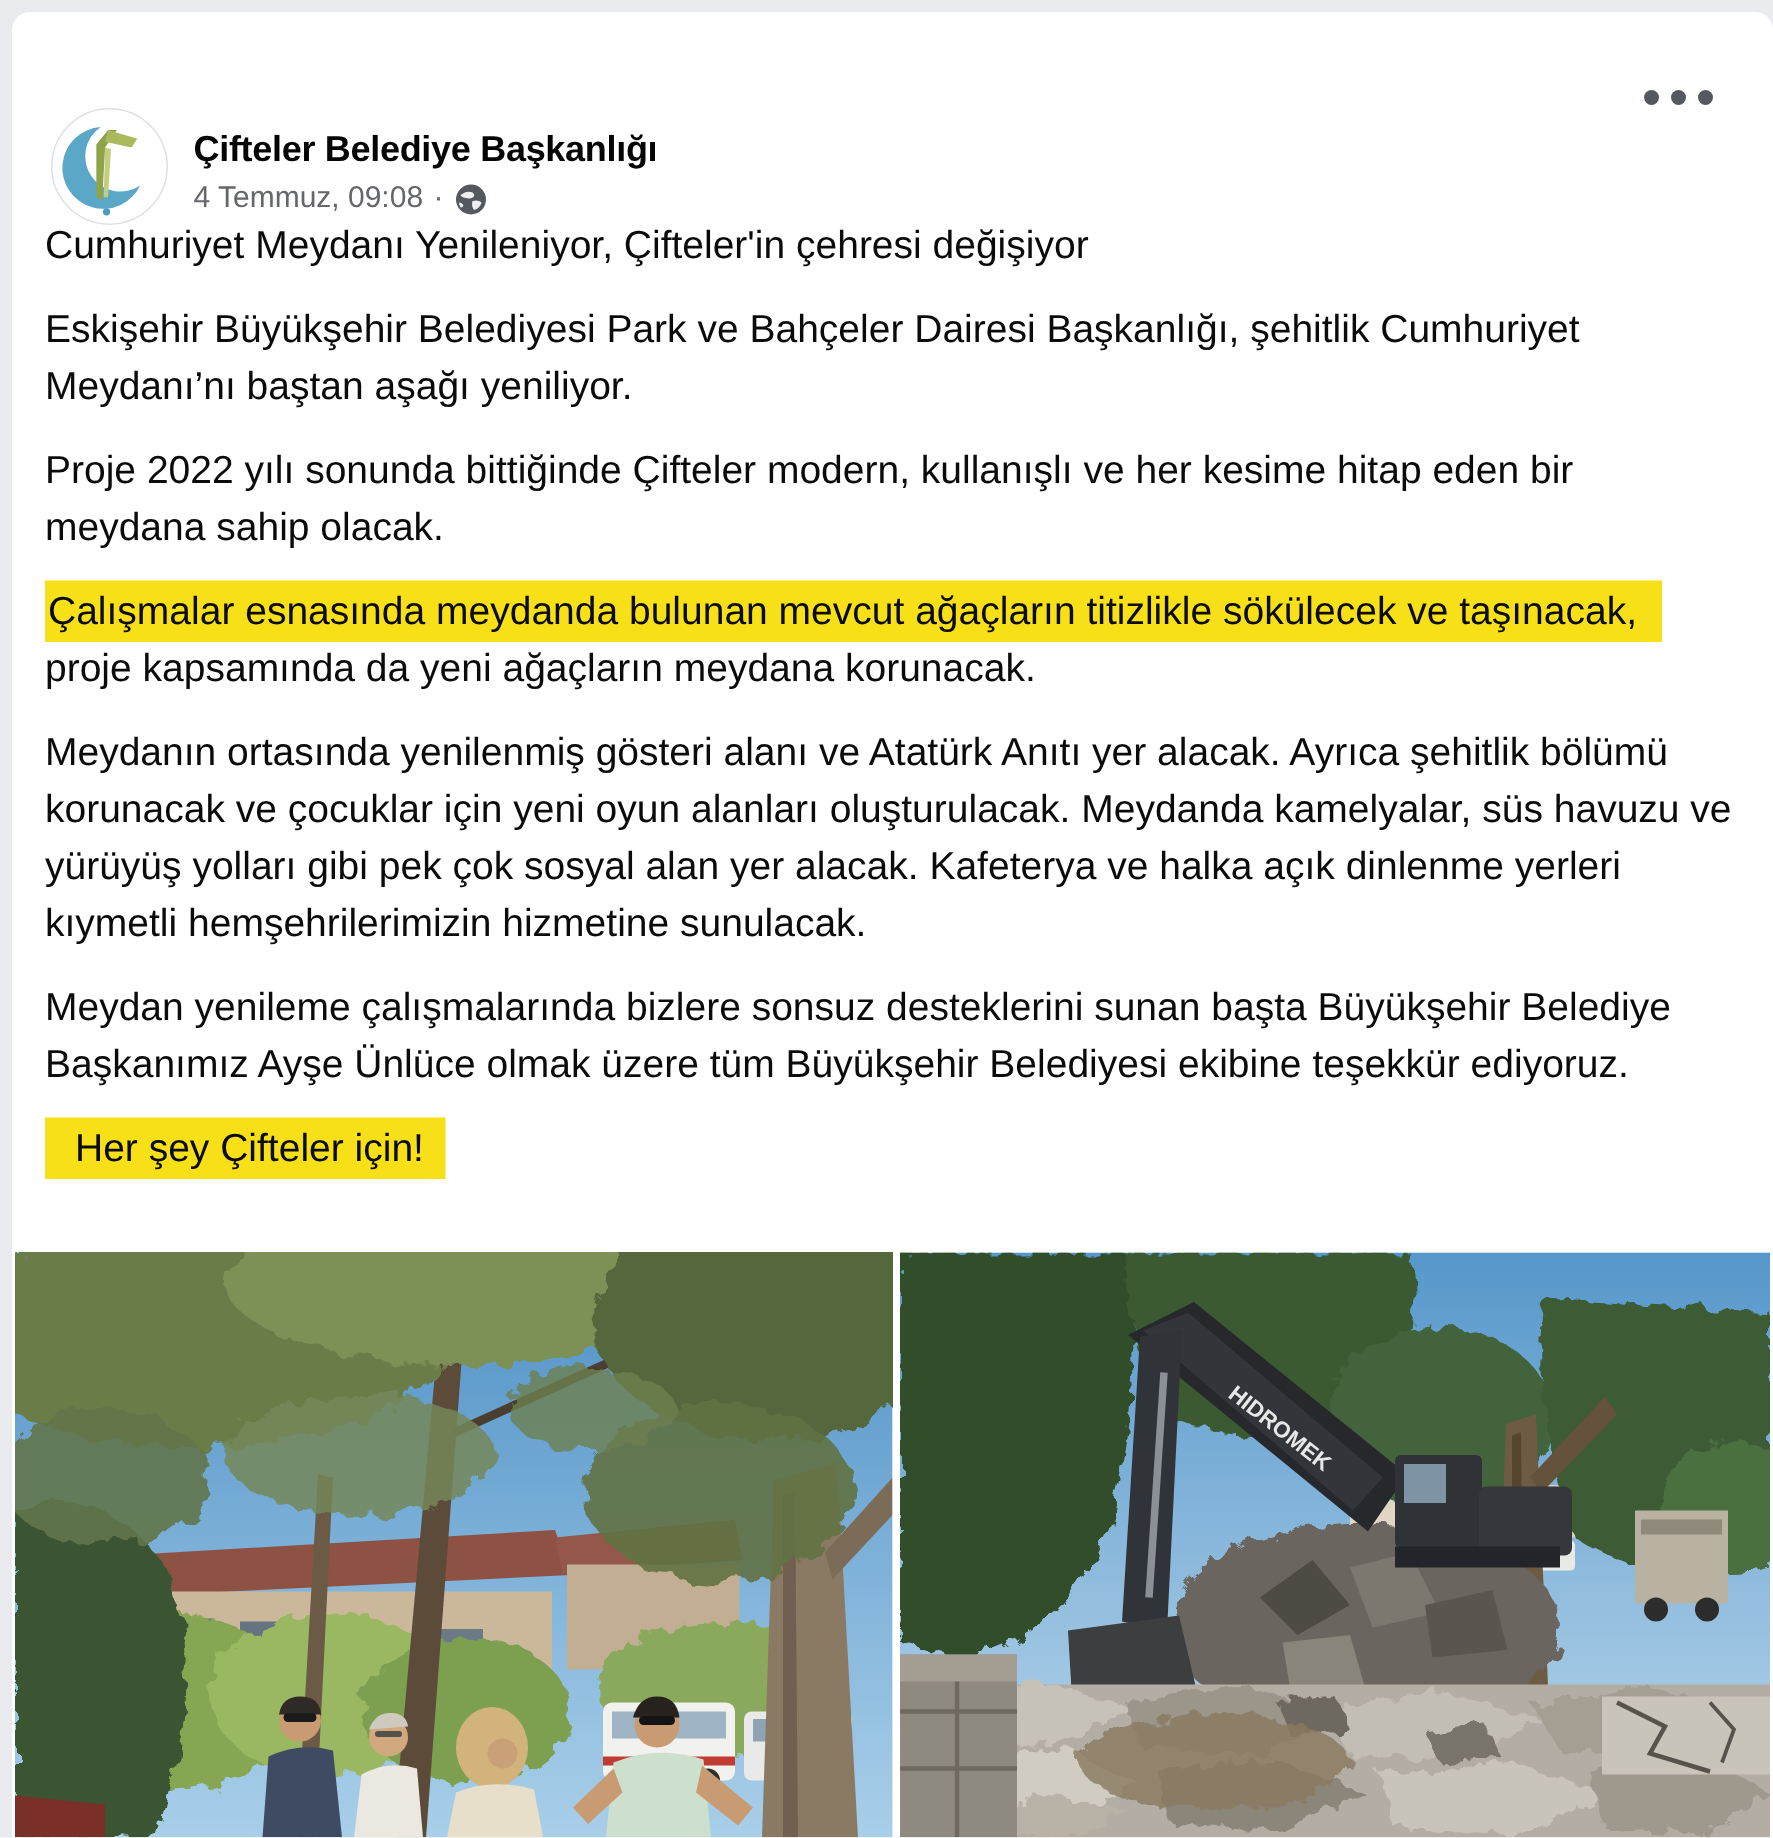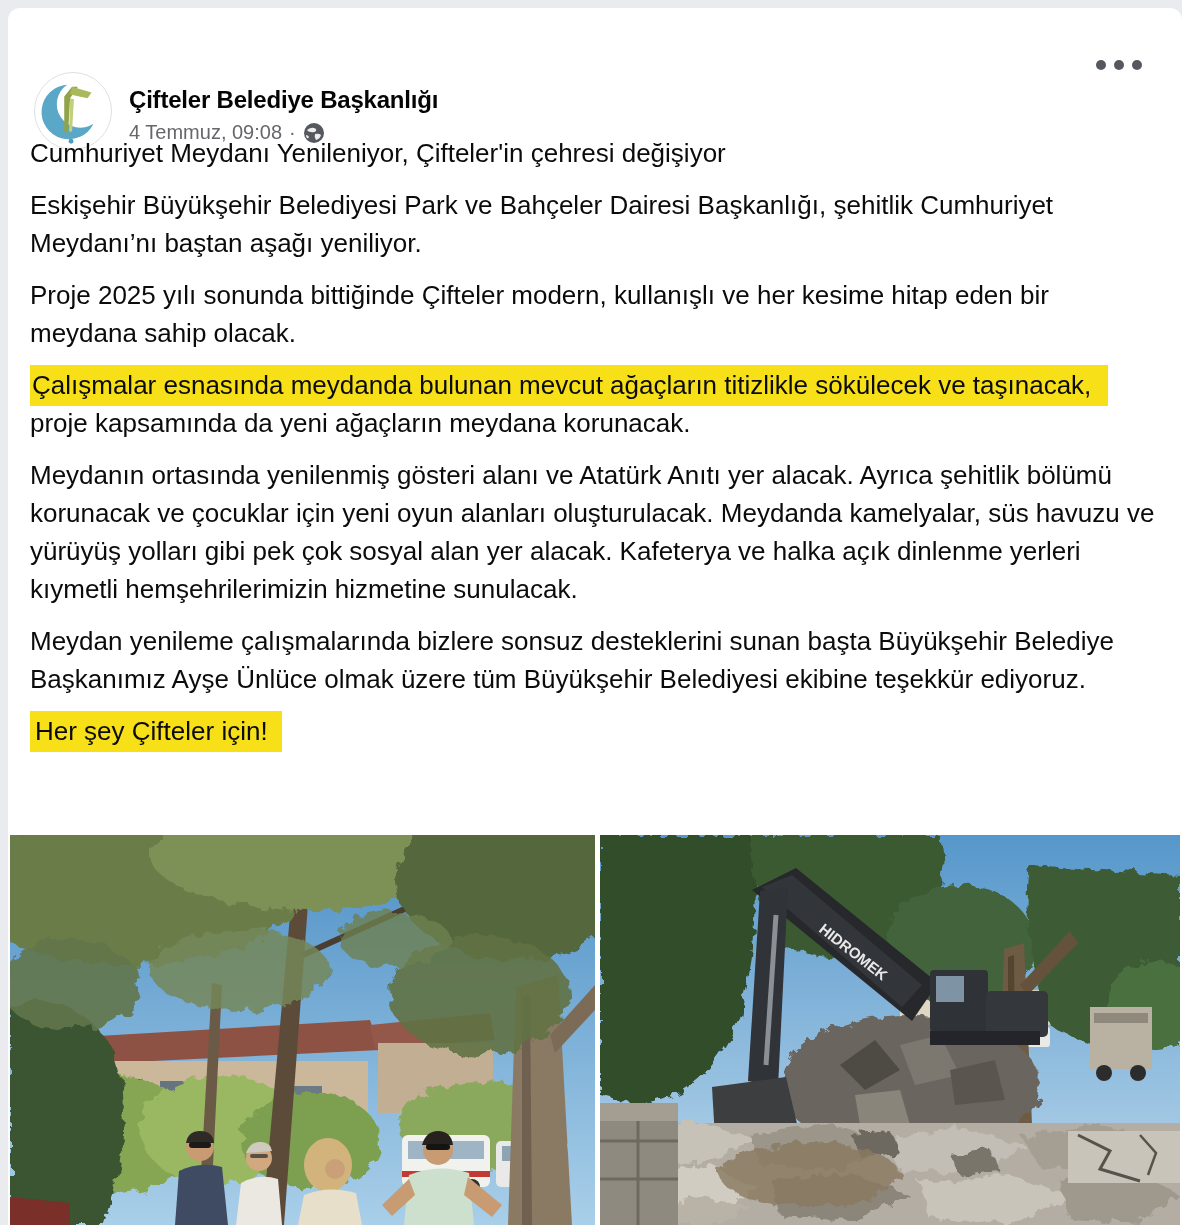--- a/index.html
+++ b/index.html
@@ -16,23 +16,23 @@
   .header-texts { margin-left:17px; padding-top:8px; }
   .page-name { font-size:24px; font-weight:bold; color:#050505; letter-spacing:-0.2px; line-height:1.2; }
   .meta-row { margin-top:7px; display:flex; align-items:center; gap:7px; color:#65676b; font-size:20px; }
   .globe { width:22px; height:22px; display:inline-block; }
   .more-button { position:absolute; right:34px; top:46px; display:flex; gap:8px; cursor:pointer; padding:6px; }
   .more-button .dot { width:10px; height:10px; border-radius:50%; background:#55585e; }
 
   
   .post-body { position:absolute; top:118px; left:22px; width:1128px;
                font-size:26px; line-height:38px; color:#0b0b0b; }
-  .post-body p { margin:8px 0 14px 0; }
+  .post-body p { margin:18px 0 14px 0; }
   .hl { background:#f7e017; padding:5px 17px 6px 2px; }
-  .hl-last { background:#f7e017; padding:5px 14px 6px 5px; }
+  .hl-last { background:#f7e017; padding:5px 14px 6px 20px; }
 
   
   .photos { position:absolute; top:827px; left:2px; width:1170px; height:390px;
             display:flex; gap:5px; background:#fff; }
   .photo { height:390px; overflow:hidden; position:relative; background:#d7d7d2; }
   .photo-left { width:585px; }
   .photo-right { width:580px; }
   .photo svg { display:block; width:100%; height:100%; }
 </style>
 </head>
@@ -72,21 +72,21 @@
     </div>
     <div class="more-button">
       <span class="dot"></span>
       <span class="dot"></span>
       <span class="dot"></span>
     </div>
 
     <div class="post-body">
       <p>Cumhuriyet Meydanı Yenileniyor, Çifteler'in çehresi değişiyor</p>
       <p>Eskişehir Büyükşehir Belediyesi Park ve Bahçeler Dairesi Başkanlığı, şehitlik Cumhuriyet Meydanı’nı baştan aşağı yeniliyor.</p>
-      <p>Proje 2025 yılı sonunda bittiğinde Çifteler modern, kullanışlı ve her kesime hitap eden bir meydana sahip olacak.</p>
+      <p>Proje 2022 yılı sonunda bittiğinde Çifteler modern, kullanışlı ve her kesime hitap eden bir meydana sahip olacak.</p>
       <p><span class="hl">Çalışmalar esnasında meydanda bulunan mevcut ağaçların titizlikle sökülecek ve taşınacak,</span><span> proje kapsamında da yeni ağaçların meydana korunacak.</span></p>
       <p>Meydanın ortasında yenilenmiş gösteri alanı ve Atatürk Anıtı yer alacak. Ayrıca şehitlik bölümü korunacak ve çocuklar için yeni oyun alanları oluşturulacak. Meydanda kamelyalar, süs havuzu ve yürüyüş yolları gibi pek çok sosyal alan yer alacak. Kafeterya ve halka açık dinlenme yerleri kıymetli hemşehrilerimizin hizmetine sunulacak.</p>
       <p>Meydan yenileme çalışmalarında bizlere sonsuz desteklerini sunan başta Büyükşehir Belediye Başkanımız Ayşe Ünlüce olmak üzere tüm Büyükşehir Belediyesi ekibine teşekkür ediyoruz.</p>
       <p><span class="hl-last">Her şey Çifteler için!</span></p>
     </div>
 
     <div class="photos">
 
       <div class="photo photo-left">
         <svg viewBox="0 0 585 390" preserveAspectRatio="none">

